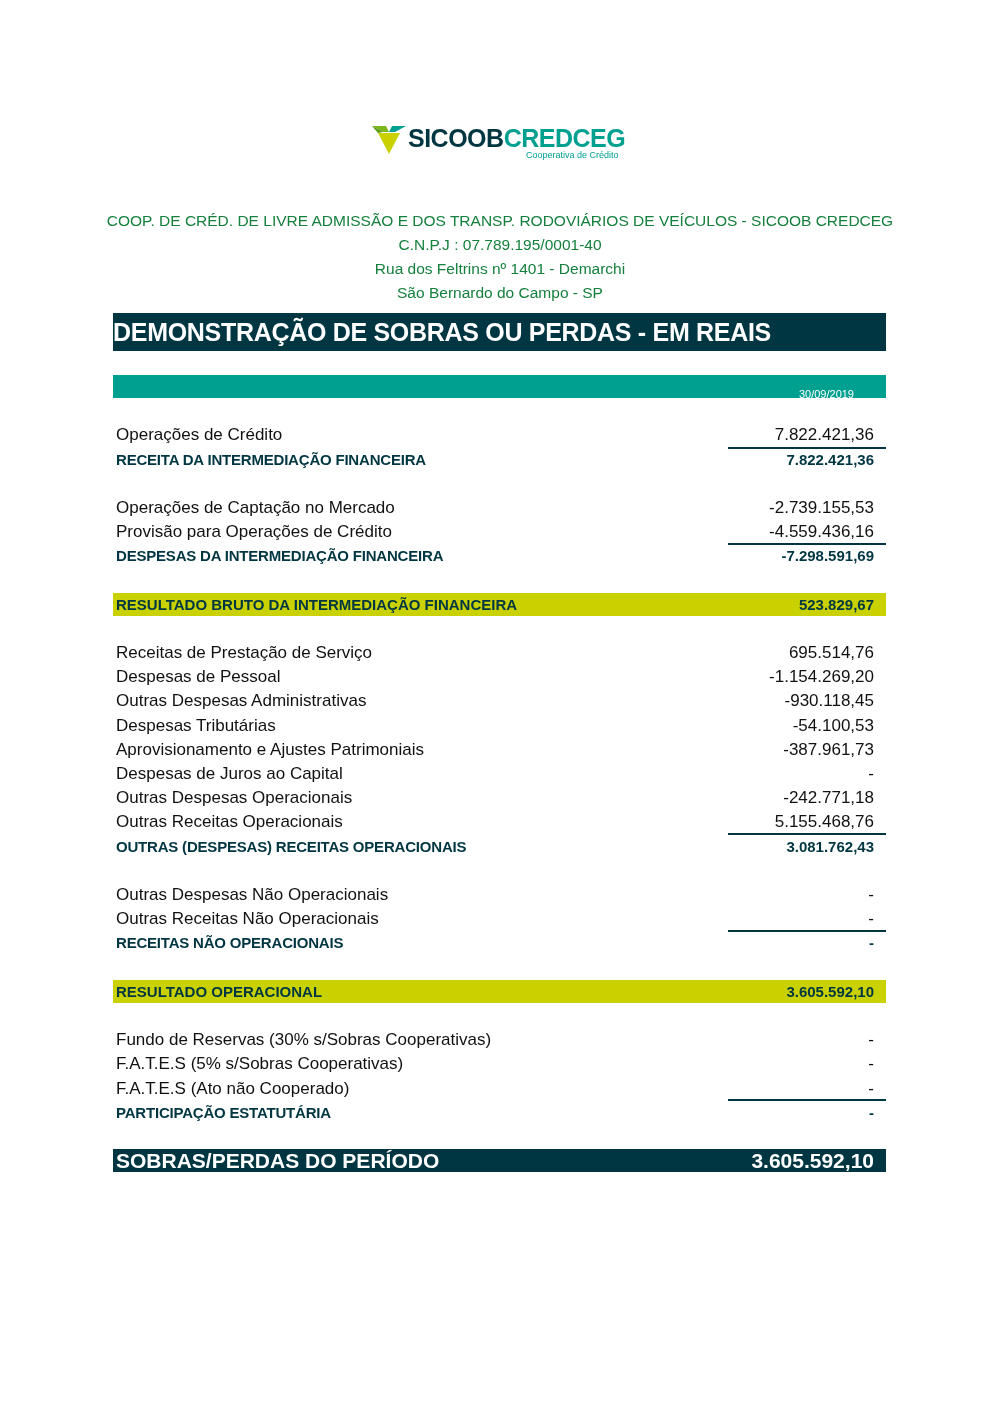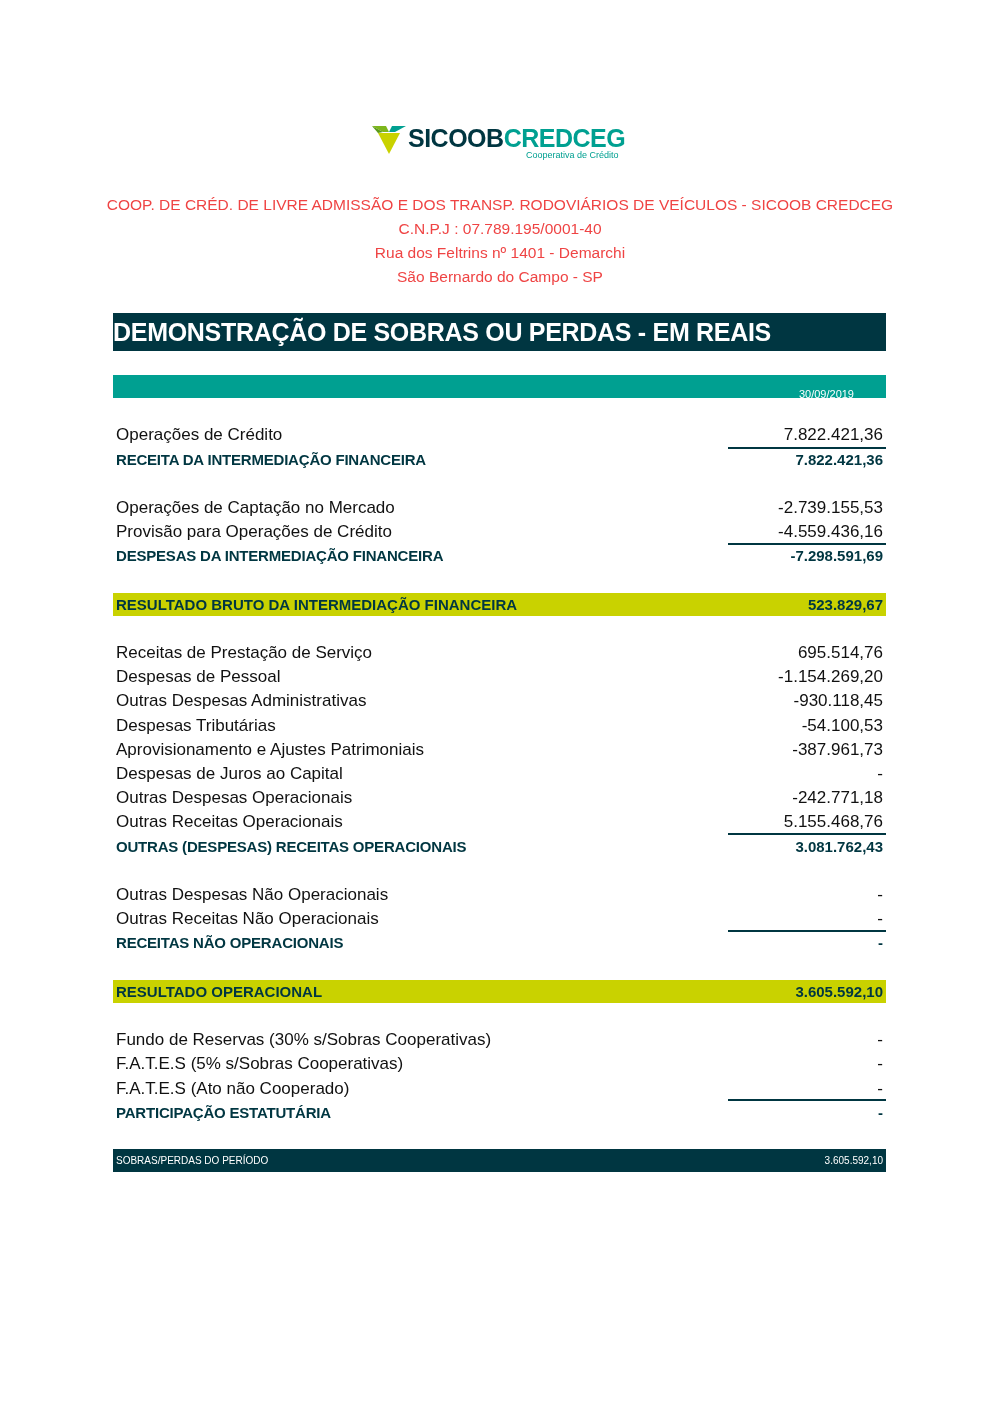--- a/index.html
+++ b/index.html
@@ -4,35 +4,35 @@
 <style>
   html, body { margin: 0; padding: 0; background: #ffffff; }
   body { width: 1000px; height: 1414px; position: relative; font-family: "Liberation Sans", sans-serif; color: #111; }
   .logo { position: absolute; left: 372px; top: 124px; width: 256px; height: 36px; }
   .logo svg { position: absolute; left: 0; top: 2px; }
   .logo .brand { position: absolute; left: 36px; top: 0; font-weight: bold; font-size: 25px; letter-spacing: -0.5px; line-height: 28px; white-space: nowrap; }
   .logo .brand .a { color: #003641; }
   .logo .brand .b { color: #00a091; }
   .logo .sub { position: absolute; left: 154px; top: 26px; font-size: 9px; color: #00a091; font-weight: normal; white-space: nowrap; }
 
-  .header-lines { position: absolute; left: 0; top: 193px; width: 1000px; text-align: center; font-size: 15.5px; line-height: 24px; color: #ef4444; }
+  .header-lines { position: absolute; left: 0; top: 209px; width: 1000px; text-align: center; font-size: 15.5px; line-height: 24px; color: #15803d; }
   .header-lines div { white-space: nowrap; }
 
   .title-bar { position: absolute; left: 113px; top: 313px; width: 773px; height: 38px; background: #003641; color: #fff; font-weight: bold; font-size: 25px; line-height: 38px; letter-spacing: -0.3px; }
 
   .date-bar { position: absolute; left: 113px; top: 375px; width: 773px; height: 23px; background: #00a091; }
   .date-bar span { position: absolute; right: 32px; top: 8px; line-height: 23px; color: #fff; font-weight: normal; font-size: 11px; }
 
   .row { position: absolute; left: 113px; width: 773px; height: 22px; font-size: 17px; line-height: 22px; }
   .row .label { position: absolute; left: 3px; top: 0; white-space: nowrap; }
-  .row .value { position: absolute; right: 3px; top: 0; white-space: nowrap; text-align: center; }
+  .row .value { position: absolute; right: 12px; top: 0; white-space: nowrap; text-align: center; }
   .row.total { color: #003641; font-weight: bold; font-size: 15px; }
   .row.total .label { letter-spacing: -0.2px; }
   .row.hl { background: #c9d200; color: #003641; font-weight: bold; font-size: 15px; height: 23px; line-height: 23px; }
-  .row.final { background: #003641; color: #fff; font-weight: normal; font-size: 10px; height: 23px; line-height: 23px; }
+  .row.final { background: #003641; color: #fff; font-weight: bold; font-size: 21px; height: 23px; line-height: 23px; }
   .rule { position: absolute; left: 728px; width: 158px; height: 2px; background: #003641; }
 </style>
 </head>
 <body>
 
 <div class="logo">
   <svg width="34" height="30" viewBox="0 0 34 30">
     <polygon points="0,0 14,0 17,6 11,6" fill="#7db61c"></polygon>
     <polygon points="20,0 34,0 23,6 17,6" fill="#00a091"></polygon>
     <polygon points="6,7 28,7 17,28" fill="#c9d200"></polygon>

